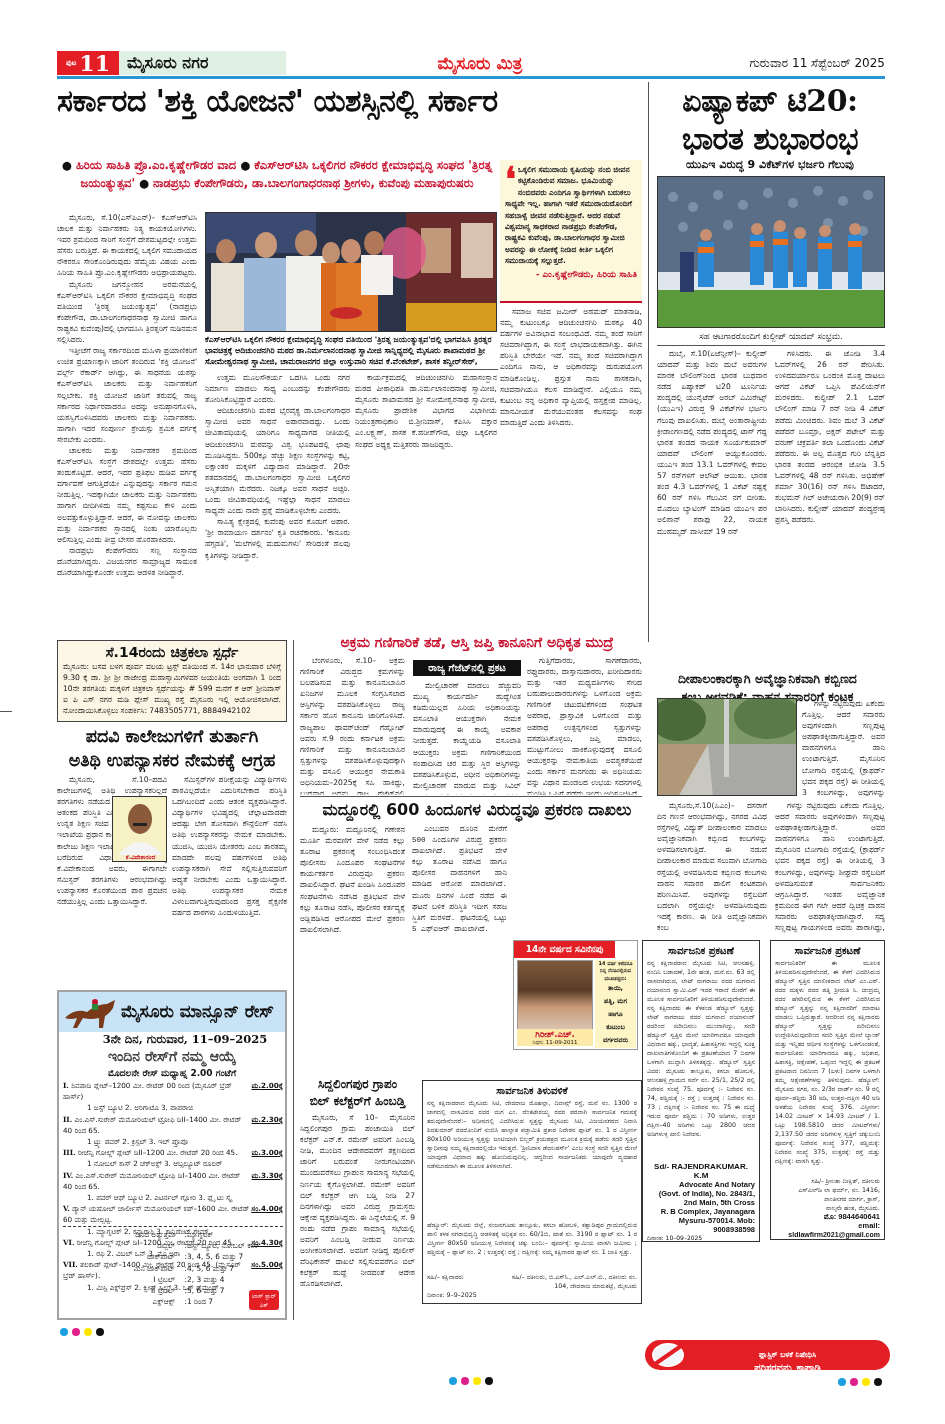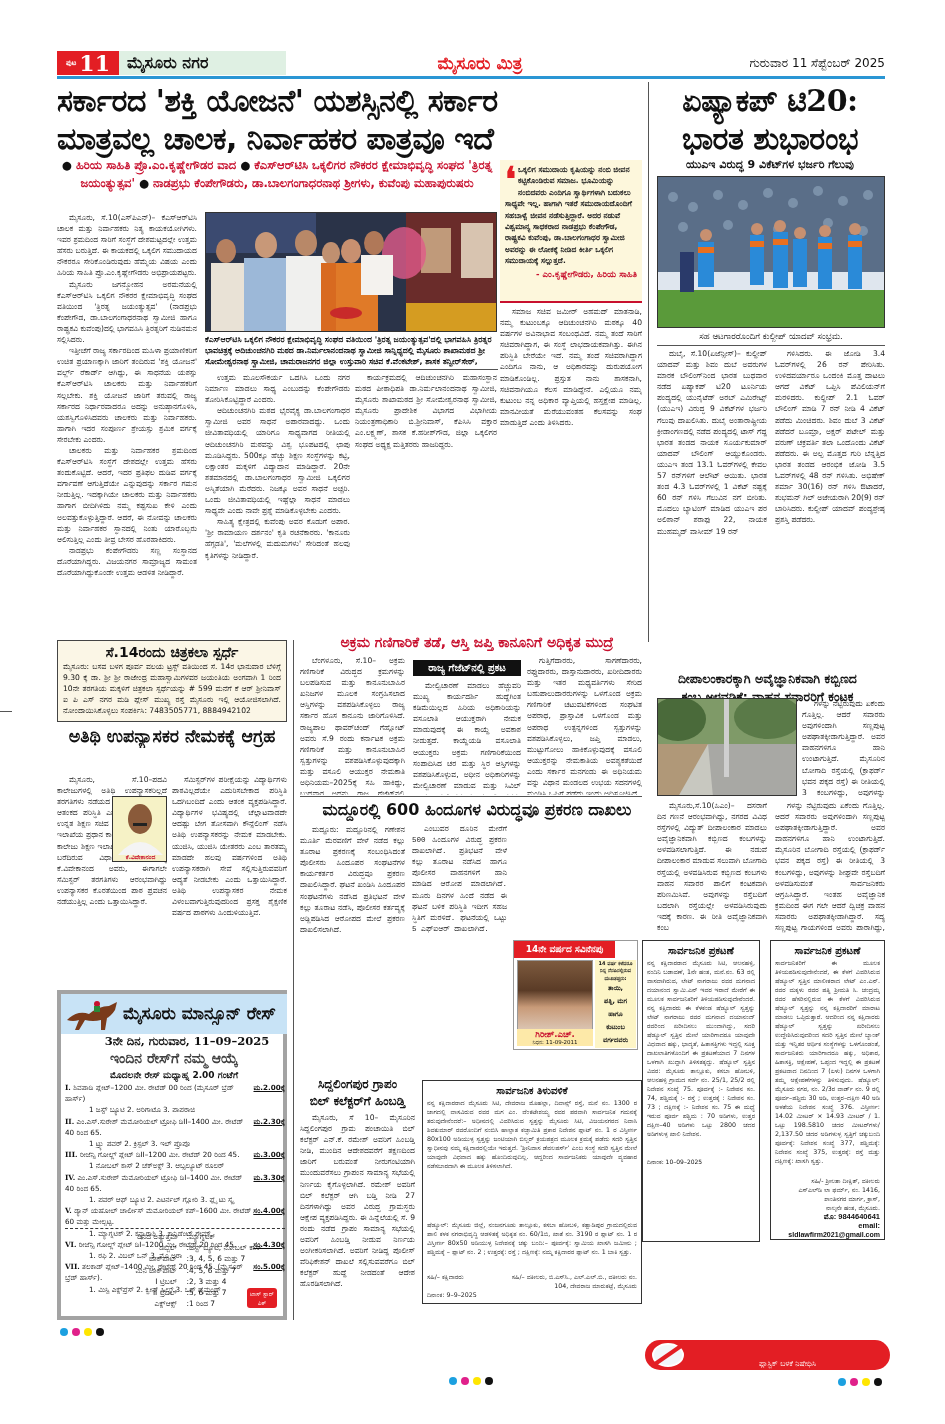--- a/index.html
+++ b/index.html
@@ -40,21 +40,21 @@
 
   
   #chitra-box { left: 57px; top: 640px; width: 230px; height: 82px; border: 1px solid #444; background: #fbf6e6; padding: 2px 5px; }
   #chitra-title { font-size: 14px; font-weight: bold; text-align:center; line-height: 18px; }
   #chitra-text { font-size: 7.6px; line-height: 11px; text-align: justify; }
 
   .sec-hl { font-weight: 900; white-space: nowrap; overflow:hidden; }
   #guest-hl { left: 57px; top: 724px; width: 230px; font-size: 17.5px; line-height: 24px; text-align:center; }
 
   
-  #race-box { left: 57px; top: 990px; width: 230px; height: 330px; border: 4px solid #a3a3a3; background:#fff; }
+  #race-box { left: 57px; top: 990px; width: 230px; height: 330px; border: 2px solid #a3a3a3; background:#fff; }
   #race-banner { left: 0; top: 0; width: 226px; height: 40px; background: #c8e3f6; position:absolute;}
   #race-title { position:absolute; left: 62px; top: 6px; font-size: 17px; font-weight: 900; line-height: 26px; }
   #race-day { position:absolute; left:13px; top: 40px; width: 226px; text-align:center; font-size: 11.5px; font-weight: bold; font-family: "DejaVu Serif", serif; }
   #race-pick { position:absolute; left:0; top: 56px; width: 226px; text-align:center; font-size: 14px; font-weight: bold; color: #404040; }
   #race-first { position:absolute; left:0; top: 76px; width: 226px; text-align:center; font-size: 9px; font-weight: bold; }
   #race-list { position:absolute; left: 4px; top: 88px; width: 220px; font-size: 7.2px; line-height: 11.2px; }
   .race-row { display:flex; justify-content: space-between; }
   .race-row .rn { font-weight: bold; font-family: "DejaVu Serif", serif; }
   .race-row .tm { font-weight: bold; text-decoration: underline; }
   .race-picks { padding-left: 24px; }
@@ -83,21 +83,21 @@
   
   .notice { border: 1px solid #333; padding: 3px 4px; background:#fff; }
   .notice .nt { font-size: 10px; font-weight: 900; text-align:center; line-height: 14px; }
   .notice .nb { font-size: 6.3px; line-height: 9px; text-align: justify; color:#222; }
   #notice-1 { left: 642px; top: 940px; width: 118px; height: 302px; }
   #notice-2 { left: 770px; top: 940px; width: 115px; height: 300px; }
   #notice-3 { left: 422px; top: 1080px; width: 220px; height: 224px; }
   .eng-sig { font-family: "Liberation Sans", sans-serif; font-weight:bold; font-size: 7.5px; line-height: 9px; text-align:right; color:#111;}
 
   #plastic-banner { left: 645px; top: 1340px; width: 245px; height: 30px; background:#e31e24; border-radius: 15px; color:#fff; text-align:center; }
-  #plastic-l1 { font-size: 7.5px; line-height: 12px; padding-top:18px; padding-left: 40px; }
+  #plastic-l1 { font-size: 7.5px; line-height: 12px; padding-top:9px; padding-left: 40px; font-weight: bold; }
   #plastic-l2 { font-size: 10px; font-weight:bold; line-height: 13px; padding-left: 40px;}
 
   .reg-dots { display:flex; gap: 4px; }
   .reg-dots span { width: 8px; height: 8px; border-radius: 50%; display:inline-block; }
 
   .hrule { height: 1px; background: #555; }
   .vrule { width: 1px; background: #555; }
 </style>
 </head>
 <body>
@@ -106,21 +106,20 @@
   <span class="pl">ಪುಟ</span>
   <span class="pn">11</span>
 </div>
 <div class="abs" id="section-box">ಮೈಸೂರು ನಗರ</div>
 <div class="abs" id="paper-name">ಮೈಸೂರು ಮಿತ್ರ</div>
 <div class="abs" id="date-line">ಗುರುವಾರ 11 ಸೆಪ್ಟೆಂಬರ್ 2025</div>
 <div class="abs" id="mast-rule"></div>
 
 <div class="abs hl" id="main-hl">
   <div>ಸರ್ಕಾರದ 'ಶಕ್ತಿ ಯೋಜನೆ' ಯಶಸ್ಸಿನಲ್ಲಿ ಸರ್ಕಾರ</div>
-  <div>ಮಾತ್ರವಲ್ಲ ಚಾಲಕ, ನಿರ್ವಾಹಕರ ಪಾತ್ರವೂ ಇದೆ</div>
 </div>
 
 <div class="abs" id="sub-bullets">
   <span class="dot">● </span><span>ಹಿರಿಯ ಸಾಹಿತಿ ಪ್ರೊ.ಎಂ.ಕೃಷ್ಣೇಗೌಡರ ವಾದ</span>
   <span class="dot"> ● </span><span>ಕೆಎಸ್ಆರ್‌ಟಿಸಿ ಒಕ್ಕಲಿಗರ ನೌಕರರ ಕ್ಷೇಮಾಭಿವೃದ್ಧಿ ಸಂಘದ 'ತ್ರಿರತ್ನ ಜಯಂತ್ಯುತ್ಸವ'</span>
   <span class="dot"> ● </span><span>ನಾಡಪ್ರಭು ಕೆಂಪೇಗೌಡರು, ಡಾ.ಬಾಲಗಂಗಾಧರನಾಥ ಶ್ರೀಗಳು, ಕುವೆಂಪು ಮಹಾಪುರುಷರು</span>
 </div>
 
 <div class="abs col-text" style="left:57px; top:212px; width:140px; height:422px;">
   <p>ಮೈಸೂರು, ಸೆ.10(ಎಸ್‌ಪಿಎನ್)– ಕೆಎಸ್ಆರ್‌ಟಿಸಿ ಚಾಲಕ ಮತ್ತು ನಿರ್ವಾಹಕರು ನಿತ್ಯ ಕಾಯಕಯೋಗಿಗಳು. ಇವರ ಶ್ರಮದಿಂದ ಸಾರಿಗೆ ಸಂಸ್ಥೆಗೆ ದೇಶಮಟ್ಟದಲ್ಲೇ ಉತ್ತಮ ಹೆಸರು ಬರುತ್ತಿದೆ. ಈ ಕಾಯಕದಲ್ಲಿ ಒಕ್ಕಲಿಗ ಸಮುದಾಯದ ನೌಕರರೂ ಸೇರಿಕೊಂಡಿರುವುದು ಹೆಮ್ಮೆಯ ವಿಷಯ ಎಂದು ಹಿರಿಯ ಸಾಹಿತಿ ಪ್ರೊ.ಎಂ.ಕೃಷ್ಣೇಗೌಡರು ಅಭಿಪ್ರಾಯಪಟ್ಟರು.</p>
@@ -239,20 +238,21 @@
 <div class="abs col-text" style="left:775px; top:348px; width:110px; height:288px;">
   <p>ಗಳಿಸಿದರು. ಈ ಜೋಡಿ 3.4 ಓವರ್‌ಗಳಲ್ಲಿ 26 ರನ್ ಪೇರಿಸಿತು. ಉಳಿದವರ್ಯಾರೂ ಒಂದಂಕಿ ಮೊತ್ತ ದಾಟಲು ಆಗದೆ ವಿಕೆಟ್ ಒಪ್ಪಿಸಿ ಪೆವಿಲಿಯನ್‌ಗೆ ಮರಳಿದರು. ಕುಲ್ದೀಪ್ 2.1 ಓವರ್ ಬೌಲಿಂಗ್ ಮಾಡಿ 7 ರನ್ ನೀಡಿ 4 ವಿಕೆಟ್ ಪಡೆದು ಮಿಂಚಿದರು. ಶಿವಂ ದುಬೆ 3 ವಿಕೆಟ್ ಪಡೆದರೆ ಬೂಮ್ರಾ, ಅಕ್ಷರ್ ಪಟೇಲ್ ಮತ್ತು ವರುಣ್ ಚಕ್ರವರ್ತಿ ತಲಾ ಒಂದೊಂದು ವಿಕೆಟ್ ಪಡೆದರು. ಈ ಅಲ್ಪ ಮೊತ್ತದ ಗುರಿ ಬೆನ್ನತ್ತಿದ ಭಾರತ ತಂಡದ ಆರಂಭಿಕ ಜೋಡಿ 3.5 ಓವರ್‌ಗಳಲ್ಲಿ 48 ರನ್ ಗಳಿಸಿತು. ಅಭಿಷೇಕ್ ಶರ್ಮಾ 30(16) ರನ್ ಗಳಿಸಿ ಔಟಾದರೆ, ಶುಭಮನ್ ಗಿಲ್ ಅಜೇಯರಾಗಿ 20(9) ರನ್ ಬಾರಿಸಿದರು. ಕುಲ್ದೀಪ್ ಯಾದವ್ ಪಂದ್ಯಶ್ರೇಷ್ಠ ಪ್ರಶಸ್ತಿ ಪಡೆದರು.</p>
 </div>
 
 <div class="abs" id="chitra-box">
   <div id="chitra-title">ಸೆ.14ರಂದು ಚಿತ್ರಕಲಾ ಸ್ಪರ್ಧೆ</div>
   <div id="chitra-text">ಮೈಸೂರು: ಬಸವ ಬಳಗ ಪೂರ್ವ ವಲಯ ಟ್ರಸ್ಟ್ ವತಿಯಿಂದ ಸೆ. 14ರ ಭಾನುವಾರ ಬೆಳಿಗ್ಗೆ 9.30 ಕ್ಕೆ ಡಾ. ಶ್ರೀ ಶ್ರೀ ರಾಜೇಂದ್ರ ಮಹಾಸ್ವಾಮಿಗಳವರ ಜಯಂತಿಯ ಅಂಗವಾಗಿ 1 ರಿಂದ 10ನೇ ತರಗತಿಯ ಮಕ್ಕಳಿಗೆ ಚಿತ್ರಕಲಾ ಸ್ಪರ್ಧೆಯನ್ನು # 599 ಮನೆಗೆ ಕೆ ಆರ್ ಶ್ರೀನಿವಾಸ್ ಐ ಪಿ ಎಸ್ ನಗರ ಮಡಿ ಪ್ಲೇಸ್ ಮುಖ್ಯ ರಸ್ತೆ ಮೈಸೂರು ಇಲ್ಲಿ ಆಯೋಜಿಸಲಾಗಿದೆ. ನೋಂದಾಯಿಸಿಕೊಳ್ಳಲು ಸಂಪರ್ಕಿಸಿ: 7483505771, 8884942102</div>
 </div>
 
 <div class="abs sec-hl" id="guest-hl">
+  <div>ಪದವಿ ಕಾಲೇಜುಗಳಿಗೆ ತುರ್ತಾಗಿ</div>
   <div>ಅತಿಥಿ ಉಪನ್ಯಾಸಕರ ನೇಮಕಕ್ಕೆ ಆಗ್ರಹ</div>
 </div>
 <div class="abs col-text" style="left:57px; top:774px; width:110px; height:210px;">
   <p style="padding-right:0">ಮೈಸೂರು, ಸೆ.10–ಪದವಿ ಕಾಲೇಜುಗಳಲ್ಲಿ ಅತಿಥಿ ಉಪನ್ಯಾಸಕರಿಲ್ಲದೆ ತರಗತಿಗಳು ನಡೆಯದ ಕಾರಣ ವಿದ್ಯಾರ್ಥಿಗಳು ಆತಂಕದ ಪರಿಸ್ಥಿತಿ ಎದುರಿಸುತ್ತಿದ್ದಾರೆ ಎಂದು ಉನ್ನತ ಶಿಕ್ಷಣ ಸಚಿವ ಎಂ.ಸುಧಾಕರ್, ಶಿಕ್ಷಣ ಇಲಾಖೆಯ ಪ್ರಧಾನ ಕಾರ್ಯದರ್ಶಿಗಳು ಹಾಗೂ ಕಾಲೇಜು ಶಿಕ್ಷಣ ಇಲಾಖೆಯ ಆಯುಕ್ತರಿಗೆ ಪತ್ರ ಬರೆದಿರುವ ವಿಧಾನಪರಿಷತ್ ಸದಸ್ಯ ಕೆ.ವಿವೇಕಾನಂದ ಅವರು, ಈಗಾಗಲೇ ಸೆಮಿಸ್ಟರ್ ತರಗತಿಗಳು ಆರಂಭವಾಗಿದ್ದು ಉಪನ್ಯಾಸಕರ ಕೊರತೆಯಿಂದ ಪಾಠ ಪ್ರವಚನ ನಡೆಯುತ್ತಿಲ್ಲ ಎಂದು ಒತ್ತಾಯಿಸಿದ್ದಾರೆ.</p>
 </div>
 <div class="abs photo" style="left:112px; top:796px; width:55px; height:66px; background:#f5f0c8;">
   <svg width="55" height="58" viewBox="0 0 55 58">
     <rect width="55" height="58" fill="#f6f2c6"></rect>
     <ellipse cx="27" cy="22" rx="12" ry="15" fill="#8a5a3a"></ellipse>
     <rect x="20" y="26" width="14" height="3" fill="#222"></rect>
@@ -442,20 +442,28 @@
     <div>ಪತ್ನಿ, ಮಗ</div>
     <div>ಹಾಗೂ</div>
     <div>ಕುಟುಂಬ</div>
     <div>ವರ್ಗದವರು</div>
   </div>
 </div>
 
 <div class="abs notice" id="notice-1">
   <div class="nt">ಸಾರ್ವಜನಿಕ ಪ್ರಕಟಣೆ</div>
   <div class="nb" style="height:200px; overflow:hidden;">ನನ್ನ ಕಕ್ಷಿದಾರರಾದ ಮೈಸೂರು ಸಿಟಿ, ಆಲನಹಳ್ಳಿ, ನಂದಿನಿ ಬಡಾವಣೆ, 1ನೇ ಹಂತ, ಮನೆ.ನಂ. 63 ರಲ್ಲಿ ವಾಸವಾಗಿರುವ, ಲೇಟ್ ನಾಗರಾಜು ರವರ ಮಗನಾದ ದಯಾನಂದ ಸ್ವಾಮಿ.ಎನ್ ಇವರ ಇರಾದೆ ಮೇರೆಗೆ ಈ ಮೂಲಕ ಸಾರ್ವಜನಿಕರಿಗೆ ತಿಳಿಯಪಡಿಸುವುದೇನೆಂದರೆ. ನನ್ನ ಕಕ್ಷಿದಾರರು ಈ ಕೆಳಕಂಡ ಷೆಡ್ಯೂಲ್ ಸ್ವತ್ತನ್ನು ಲೇಟ್ ನಾಗರಾಜು ರವರ ಮಗನಾದ ದಯಾನಂದ್ ರವರಿಂದ ಖರೀದಿಸಲು ಮುಂದಾಗಿದ್ದು, ಸದರಿ ಷೆಡ್ಯೂಲ್ ಸ್ವತ್ತಿನ ಮೇಲೆ ಯಾರಿಗಾದರೂ ಯಾವುದೇ ವಿಧವಾದ ಹಕ್ಕು, ಭಾದ್ಯತೆ, ಹಿತಾಸಕ್ತಿಗಳು ಇದ್ದಲ್ಲಿ ಸೂಕ್ತ ದಾಖಲಾತಿಗಳೊಂದಿಗೆ ಈ ಪ್ರಕಟಣೆಯಾದ 7 ದಿನಗಳ ಒಳಗಾಗಿ ಖುದ್ದಾಗಿ ತಿಳಿಸತಕ್ಕದ್ದು. ಷೆಡ್ಯೂಲ್ ಸ್ವತ್ತಿನ ವಿವರ: ಮೈಸೂರು ತಾಲ್ಲೂಕು, ಕಸಬಾ ಹೋಬಳಿ, ಆಲನಹಳ್ಳಿ ಗ್ರಾಮದ ಸರ್ವೆ ನಂ. 25/1, 25/2 ರಲ್ಲಿ ನಿವೇಶನ ಸಂಖ್ಯೆ 75. ಪೂರ್ವಕ್ಕೆ :- ನಿವೇಶನ ಸಂ. 74, ಪಶ್ಚಿಮಕ್ಕೆ :- ರಸ್ತೆ ; ಉತ್ತರಕ್ಕೆ : ನಿವೇಶನ ಸಂ. 73 ; ದಕ್ಷಿಣಕ್ಕೆ :- ನಿವೇಶನ ಸಂ. 75 ಈ ಮಧ್ಯೆ ಇರುವ ಪೂರ್ವ ಪಶ್ಚಿಮ : 70 ಅಡಿಗಳು, ಉತ್ತರ ದಕ್ಷಿಣ–40 ಅಡಿಗಳು ಒಟ್ಟು 2800 ಚದರ ಅಡಿಗಳುಳ್ಳ ಖಾಲಿ ನಿವೇಶನ.</div>
+  <div class="eng-sig" style="margin-top:4px;">
+    <div style="text-align:center; font-size:8px;">Sd/- RAJENDRAKUMAR. K.M</div>
+    <div>Advocate And Notary</div>
+    <div>(Govt. of India), No. 2843/1,</div>
+    <div>2nd Main, 5th Cross</div>
+    <div>R. B Complex, Jayanagara</div>
+    <div>Mysuru-570014. Mob: 9008938598</div>
+  </div>
   <div style="font-size:6px;">ದಿನಾಂಕ: 10–09–2025</div>
 </div>
 
 <div class="abs notice" id="notice-2">
   <div class="nt">ಸಾರ್ವಜನಿಕ ಪ್ರಕಟಣೆ</div>
   <div class="nb" style="height:218px; overflow:hidden;">ಸಾರ್ವಜನಿಕರಿಗೆ ಈ ಮೂಲಕ ತಿಳಿಯಪಡಿಸುವುದೇನೆಂದರೆ, ಈ ಕೆಳಗೆ ವಿವರಿಸಿರುವ ಷೆಡ್ಯೂಲ್ ಸ್ವತ್ತಿನ ಮಾಲೀಕರಾದ ಲೇಟ್ ಎಂ.ಎನ್. ರವರ ಮಕ್ಕಳು ರವರ ಪತ್ನಿ ಶ್ರೀಮತಿ ಸಿ. ಚಂದ್ರಮ್ಮ ರವರ ಹೆಸರಿನಲ್ಲಿರುವ ಈ ಕೆಳಗೆ ವಿವರಿಸಿರುವ ಷೆಡ್ಯೂಲ್ ಸ್ವತ್ತನ್ನು ನನ್ನ ಕಕ್ಷಿದಾರರಿಗೆ ಮಾರಾಟ ಮಾಡಲು ಒಪ್ಪಿರುತ್ತಾರೆ. ಆದರಿಂದ ನನ್ನ ಕಕ್ಷಿದಾರರು ಷೆಡ್ಯೂಲ್ ಸ್ವತ್ತನ್ನು ಖರೀದಿಸಲು ಉದ್ದೇಶಿಸಿರುವುದರಿಂದ ಸದರಿ ಸ್ವತ್ತಿನ ಮೇಲೆ ಬ್ಯಾಂಕ್ ಮತ್ತು ಇನ್ನಿತರ ಆರ್ಥಿಕ ಸಂಸ್ಥೆಗಳನ್ನು ಒಳಗೊಂಡಂತೆ, ಸಾರ್ವಜನಿಕರು ಯಾರಿಗಾದರೂ ಹಕ್ಕು, ಅಧಿಕಾರ, ಹಿತಾಸಕ್ತಿ, ಆಕ್ಷೇಪಣೆ, ಒಪ್ಪಂದ ಇದ್ದಲ್ಲಿ ಈ ಪ್ರಕಟಣೆ ಪ್ರಕಟವಾದ ದಿನದಿಂದ 7 (ಏಳು) ದಿನಗಳ ಒಳಗಾಗಿ ತಮ್ಮ ಆಕ್ಷೇಪಣೆಗಳನ್ನು ತಿಳಿಸುವುದು. ಷೆಡ್ಯೂಲ್: ಮೈಸೂರು ನಗರ, ನಂ. 2/3ರ ವಾರ್ಡ್ ನಂ. 9 ರಲ್ಲಿ ಪೂರ್ವ–ಪಶ್ಚಿಮ 30 ಅಡಿ, ಉತ್ತರ–ದಕ್ಷಿಣ 40 ಅಡಿ ಅಳತೆಯ ನಿವೇಶನ ಸಂಖ್ಯೆ 376. ವಿಸ್ತೀರ್ಣ: 14.02 ಮೀಟರ್ × 14.93 ಮೀಟರ್ / 1. ಒಟ್ಟು 198.5810 ಚದರ ಮೀಟರ್‌ಗಳು/ 2,137.50 ಚದರ ಅಡಿಗಳುಳ್ಳ ಸ್ವತ್ತಿಗೆ ಚಕ್ಕುಬಂದಿ ಪೂರ್ವಕ್ಕೆ: ನಿವೇಶನ ಸಂಖ್ಯೆ 377, ಪಶ್ಚಿಮಕ್ಕೆ: ನಿವೇಶನ ಸಂಖ್ಯೆ 375, ಉತ್ತರಕ್ಕೆ: ರಸ್ತೆ ಮತ್ತು ದಕ್ಷಿಣಕ್ಕೆ: ಖಾಸಗಿ ಸ್ವತ್ತು.</div>
   <div class="nb" style="text-align:right;">
     <div>ಸಹಿ/- ಶ್ರೀಲತಾ ದೀಕ್ಷಿತ್, ವಕೀಲರು</div>
     <div>ಎಸ್‌ಎಲ್‌ಡಿ ಲಾ ಫರ್ಮ್, ನಂ. 1416,</div>
     <div>ಶಾಂತಿನಗರ ಮಾರ್ಗ, ಕ್ರಾಸ್,</div>

